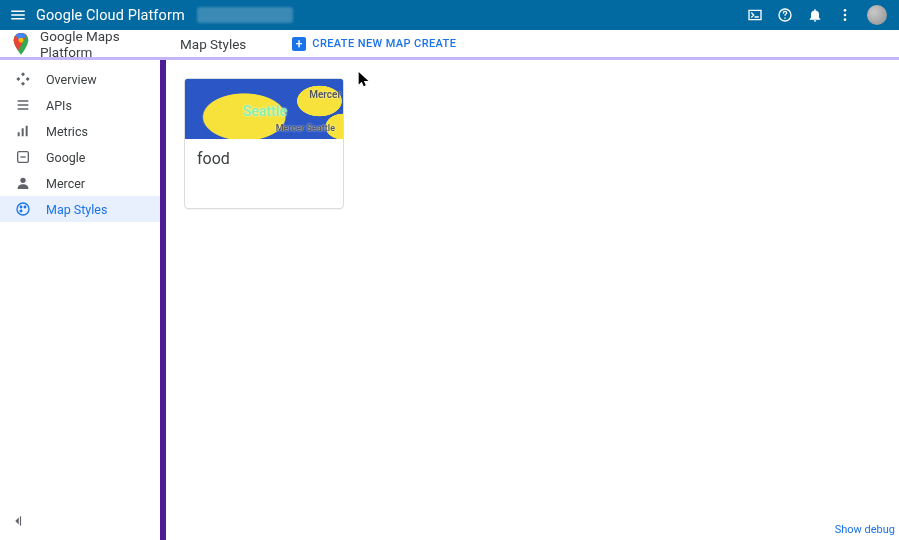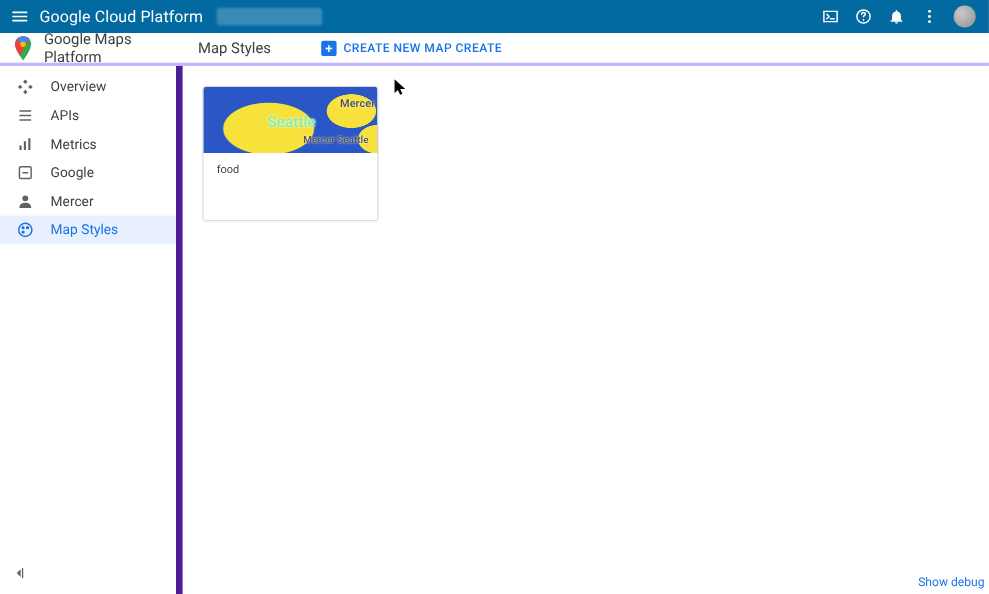--- a/index.html
+++ b/index.html
@@ -40,21 +40,21 @@
   .thumb::before { content:""; position:absolute; inset:-10px -20px; background:
       radial-gradient(ellipse 70px 40px at 40% 60%, #f7e23b 0 58%, transparent 60%),
       radial-gradient(ellipse 38px 26px at 78% 40%, #f7e23b 0 58%, transparent 60%),
       radial-gradient(ellipse 30px 22px at 90% 72%, #f7e23b 0 58%, transparent 60%),
       linear-gradient(#2a56c6,#2a56c6);
   }
   .thumb .lbl { position:absolute; font-size:11px; color:#86efac; font-weight:600; text-shadow:0 0 2px #fff; }
   .thumb .lbl.seattle { left:58px; top:24px; font-size:14px; }
   .thumb .lbl.bellevue { right:2px; top:10px; font-size:10px; color:#555; }
   .thumb .lbl.mercer  { right:8px; bottom:6px; font-size:9px; color:#555; }
-  .card-label { padding:10px 12px 40px; font-size:10px; color:#3c4043; }
+  .card-label { padding:10px 12px 40px; font-size:16px; color:#3c4043; }
   .cursor-img { position:absolute; left:192px; top:12px; pointer-events:none; }
   .debug-link { position:absolute; right:4px; bottom:4px; font-size:11px; color:#1a73e8; cursor:pointer; }
   
   .pin-wrap { width:18px; height:22px; position:relative; }
   .pin-wrap svg { display:block; }
 </style>
 </head>
 <body>
 
 <div class="header">

